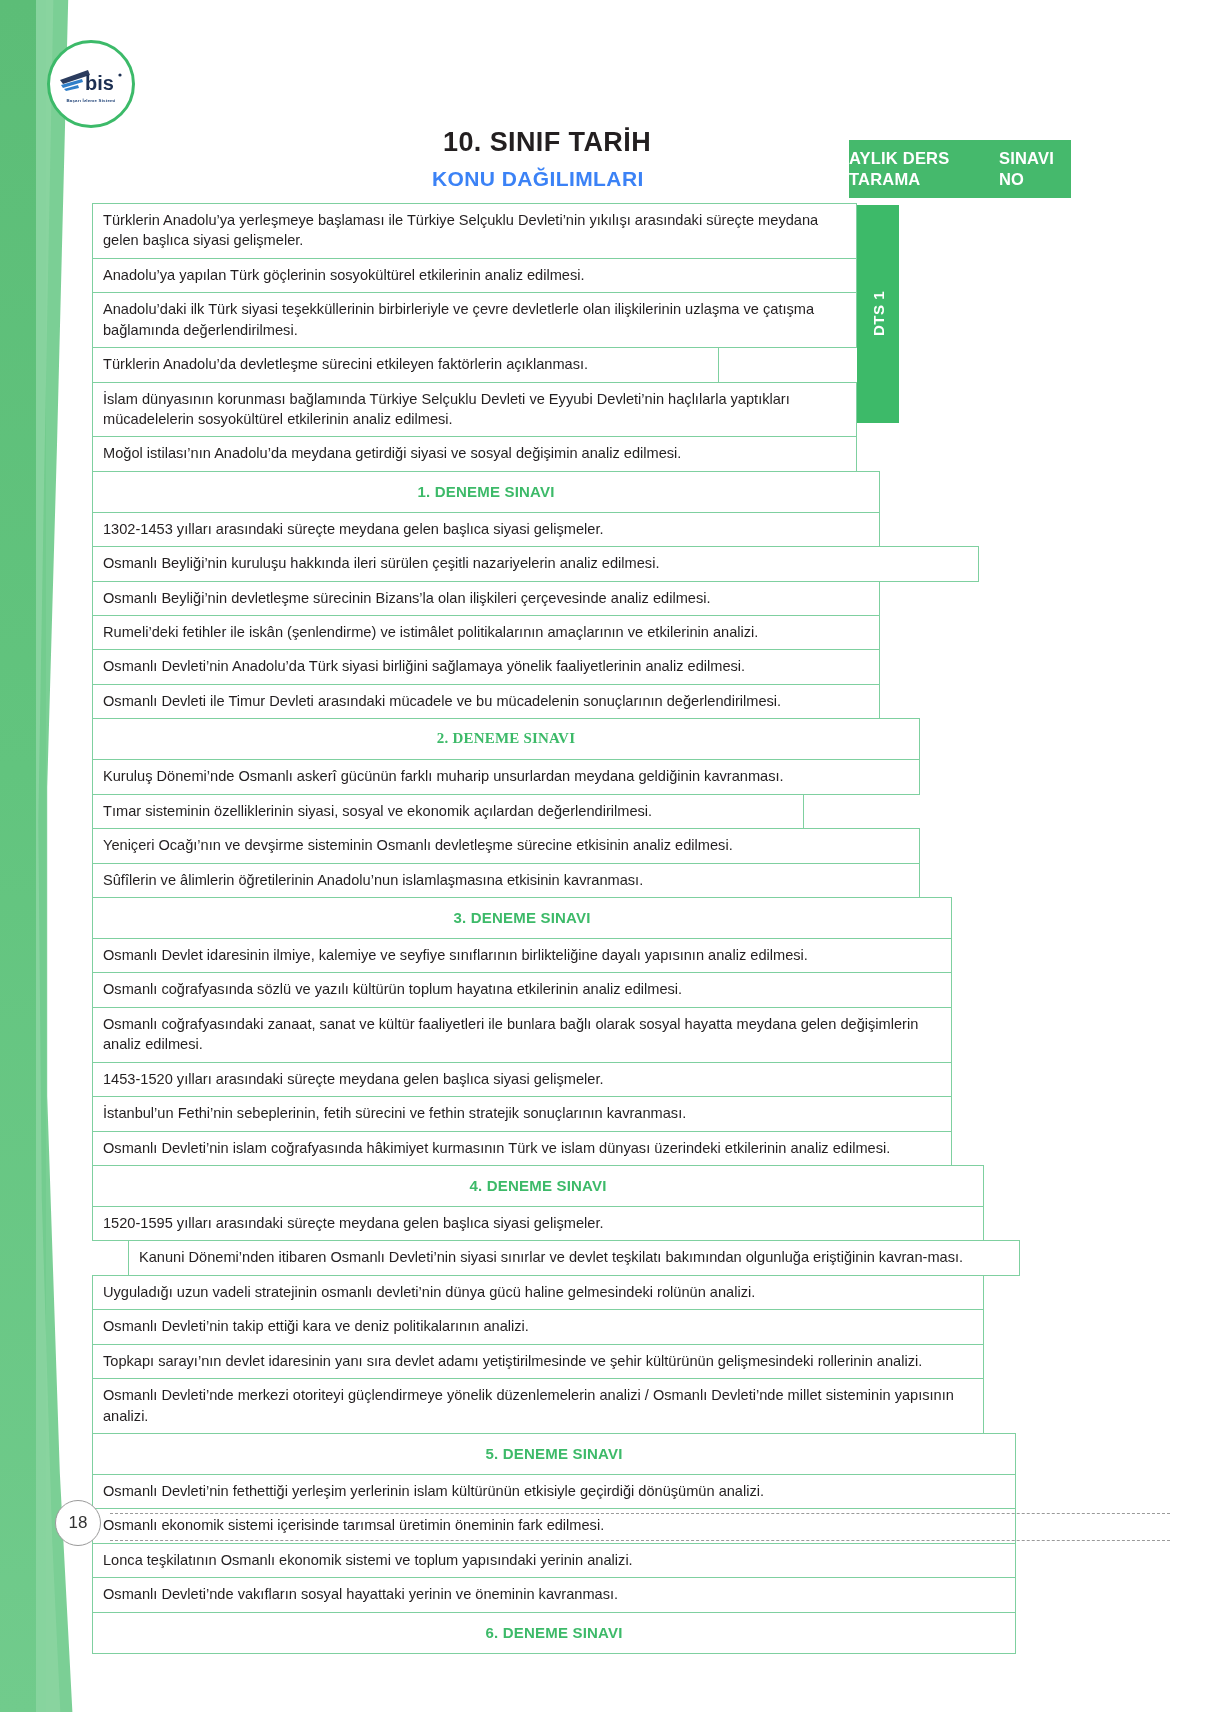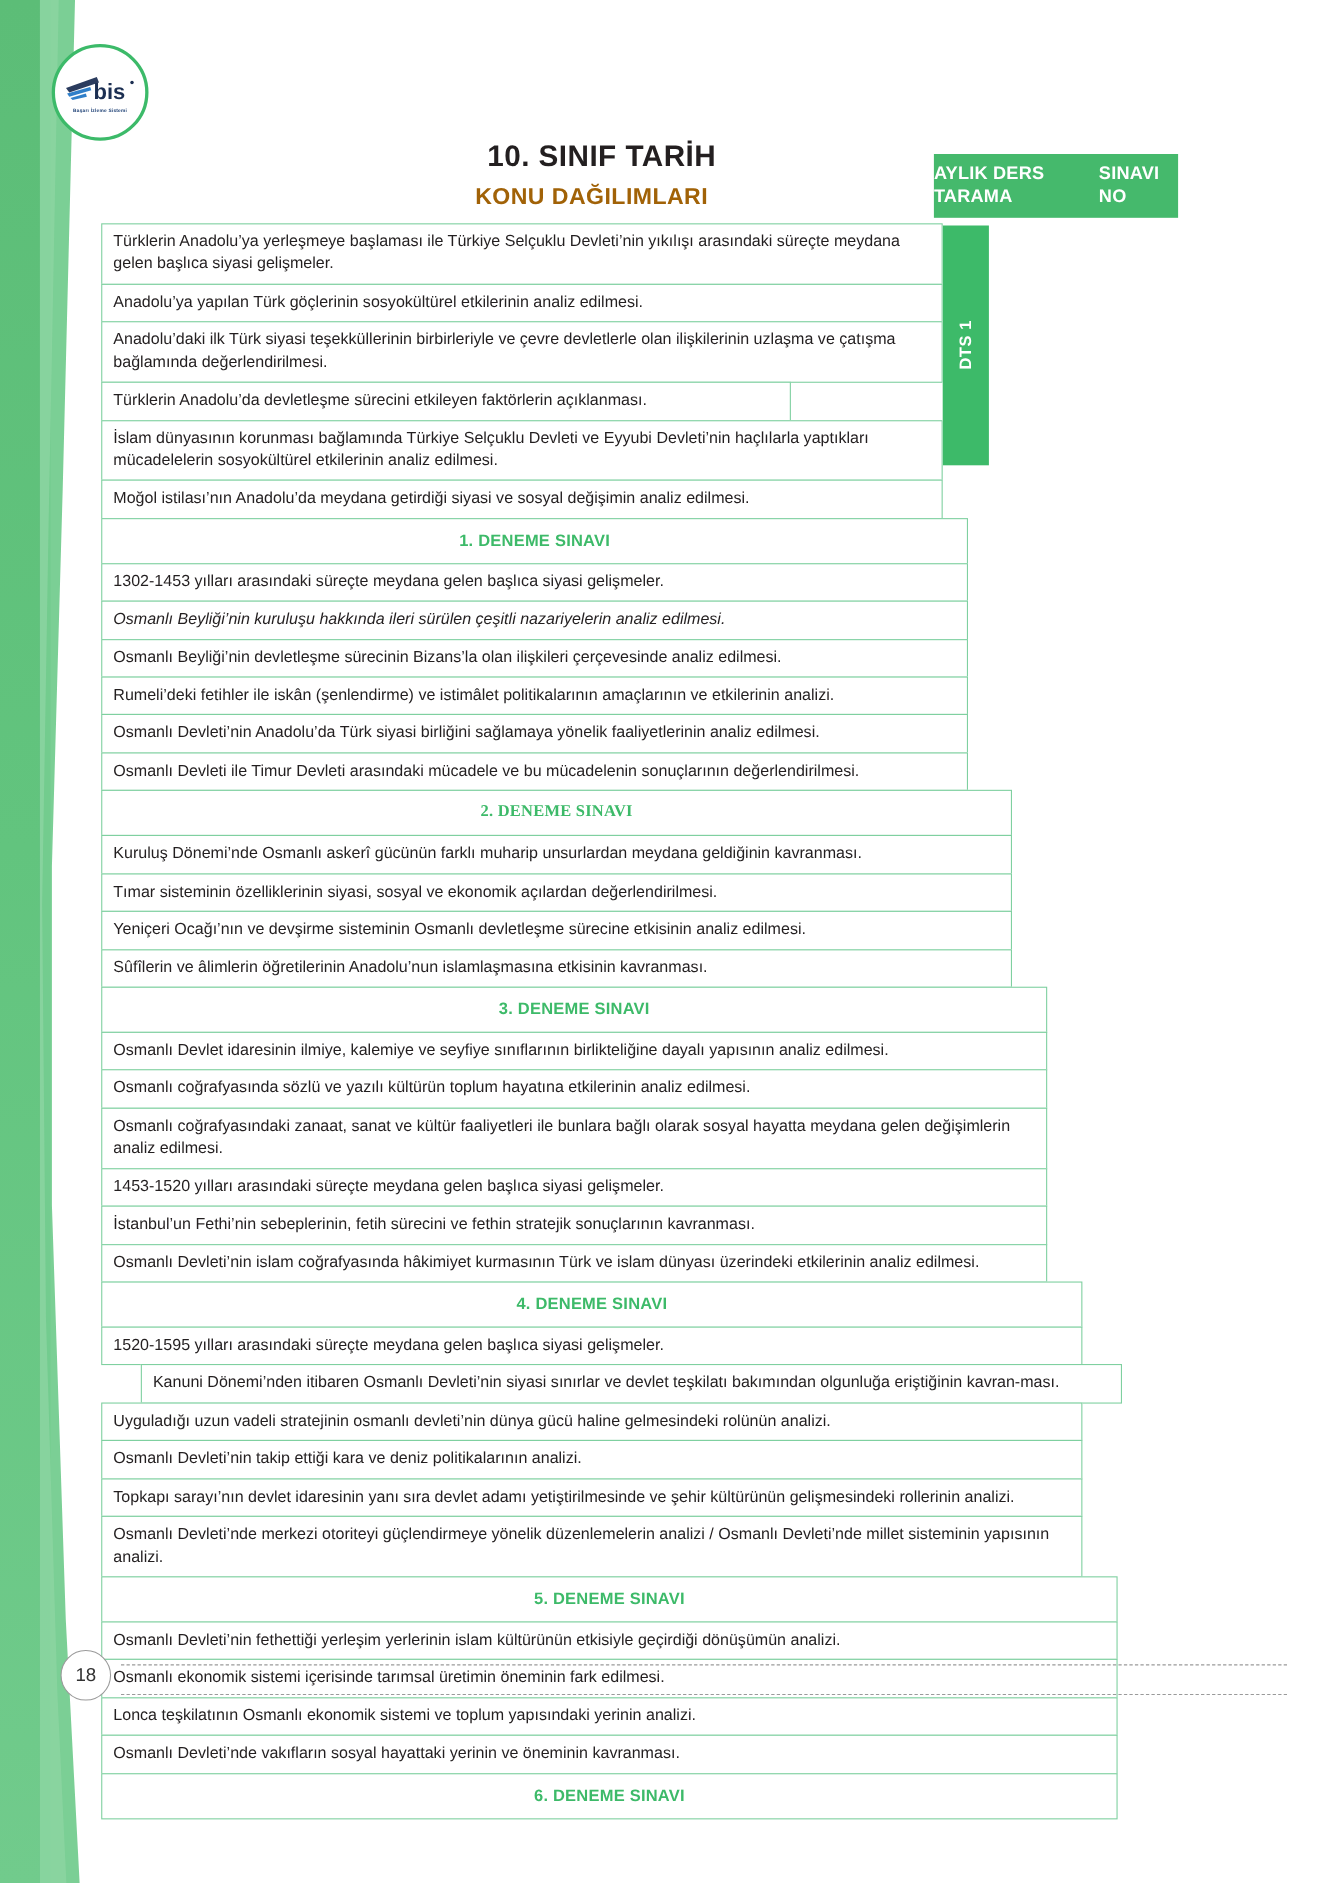--- a/index.html
+++ b/index.html
@@ -44,21 +44,21 @@
     margin-top:1px; white-space:nowrap;
   }
 
   
   .title-main {
     position:absolute; left:443px; top:127px;
     font-size:27px; font-weight:700; color:#231f20; letter-spacing:.4px;
   }
   .title-sub {
     position:absolute; left:432px; top:167px;
-    font-size:21px; font-weight:700; color:#a16207; letter-spacing:.4px;
+    font-size:21px; font-weight:700; color:#3b82f6; letter-spacing:.4px;
   }
   .hdr-box {
     position:absolute; left:849px; top:140px; width:222px; height:58px;
     background:#45b96c; color:#fff;
     display:flex; flex-direction:row; align-items:center; justify-content:center;
     font-size:16.5px; font-weight:700; line-height:1.3; letter-spacing:.2px;
   }
 
   
   .dts {
@@ -159,28 +159,28 @@
 
   <div class="tbl" id="tbl">
       <div class="row" style="width: 765px;">Türklerin Anadolu’ya yerleşmeye başlaması ile Türkiye Selçuklu Devleti’nin yıkılışı arasındaki süreçte meydana gelen başlıca siyasi gelişmeler.</div>
       <div class="row" style="width: 765px;">Anadolu’ya yapılan Türk göçlerinin sosyokültürel etkilerinin analiz edilmesi.</div>
       <div class="row" style="width: 765px;">Anadolu’daki ilk Türk siyasi teşekküllerinin birbirleriyle ve çevre devletlerle olan ilişkilerinin uzlaşma ve çatışma bağlamında değerlendirilmesi.</div>
       <div class="row" style="width: 627px;">Türklerin Anadolu’da devletleşme sürecini etkileyen faktörlerin açıklanması.</div>
       <div class="row" style="width: 765px;">İslam dünyasının korunması bağlamında Türkiye Selçuklu Devleti ve Eyyubi Devleti’nin haçlılarla yaptıkları mücadelelerin sosyokültürel etkilerinin analiz edilmesi.</div>
       <div class="row" style="width: 765px;">Moğol istilası’nın Anadolu’da meydana getirdiği siyasi ve sosyal değişimin analiz edilmesi.</div>
       <div class="row exam" style="width: 788px;">1. DENEME SINAVI</div>
       <div class="row" style="width: 788px;">1302-1453 yılları arasındaki süreçte meydana gelen başlıca siyasi gelişmeler.</div>
-      <div class="row" style="width: 788px; font-style: italic;">Osmanlı Beyliği’nin kuruluşu hakkında ileri sürülen çeşitli nazariyelerin analiz edilmesi.</div>
+      <div class="row" style="width: 887px;">Osmanlı Beyliği’nin kuruluşu hakkında ileri sürülen çeşitli nazariyelerin analiz edilmesi.</div>
       <div class="row" style="width: 788px;">Osmanlı Beyliği’nin devletleşme sürecinin Bizans’la olan ilişkileri çerçevesinde analiz edilmesi.</div>
       <div class="row" style="width: 788px;">Rumeli’deki fetihler ile iskân (şenlendirme) ve istimâlet politikalarının amaçlarının ve etkilerinin analizi.</div>
       <div class="row" style="width: 788px;">Osmanlı Devleti’nin Anadolu’da Türk siyasi birliğini sağlamaya yönelik faaliyetlerinin analiz edilmesi.</div>
       <div class="row" style="width: 788px;">Osmanlı Devleti ile Timur Devleti arasındaki mücadele ve bu mücadelenin sonuçlarının değerlendirilmesi.</div>
       <div class="row exam" style="width: 828px; font-family: Liberation Serif, serif;">2. DENEME SINAVI</div>
       <div class="row" style="width: 828px;">Kuruluş Dönemi’nde Osmanlı askerî gücünün farklı muharip unsurlardan meydana geldiğinin kavranması.</div>
-      <div class="row" style="width: 828px;">Tımar sisteminin özelliklerinin siyasi, sosyal ve ekonomik açılardan değerlendirilmesi.</div>
+      <div class="row" style="width: 712px;">Tımar sisteminin özelliklerinin siyasi, sosyal ve ekonomik açılardan değerlendirilmesi.</div>
       <div class="row" style="width: 828px;">Yeniçeri Ocağı’nın ve devşirme sisteminin Osmanlı devletleşme sürecine etkisinin analiz edilmesi.</div>
       <div class="row" style="width: 828px;">Sûfîlerin ve âlimlerin öğretilerinin Anadolu’nun islamlaşmasına etkisinin kavranması.</div>
       <div class="row exam" style="width: 860px;">3. DENEME SINAVI</div>
       <div class="row" style="width: 860px;">Osmanlı Devlet idaresinin ilmiye, kalemiye ve seyfiye sınıflarının birlikteliğine dayalı yapısının analiz edilmesi.</div>
       <div class="row" style="width: 860px;">Osmanlı coğrafyasında sözlü ve yazılı kültürün toplum hayatına etkilerinin analiz edilmesi.</div>
       <div class="row" style="width: 860px;">Osmanlı coğrafyasındaki zanaat, sanat ve kültür faaliyetleri ile bunlara bağlı olarak sosyal hayatta meydana gelen değişimlerin analiz edilmesi.</div>
       <div class="row" style="width: 860px;">1453-1520 yılları arasındaki süreçte meydana gelen başlıca siyasi gelişmeler.</div>
       <div class="row" style="width: 860px;">İstanbul’un Fethi’nin sebeplerinin, fetih sürecini ve fethin stratejik sonuçlarının kavranması.</div>
       <div class="row" style="width: 860px;">Osmanlı Devleti’nin islam coğrafyasında hâkimiyet kurmasının Türk ve islam dünyası üzerindeki etkilerinin analiz edilmesi.</div>
       <div class="row exam" style="width: 892px;">4. DENEME SINAVI</div>

